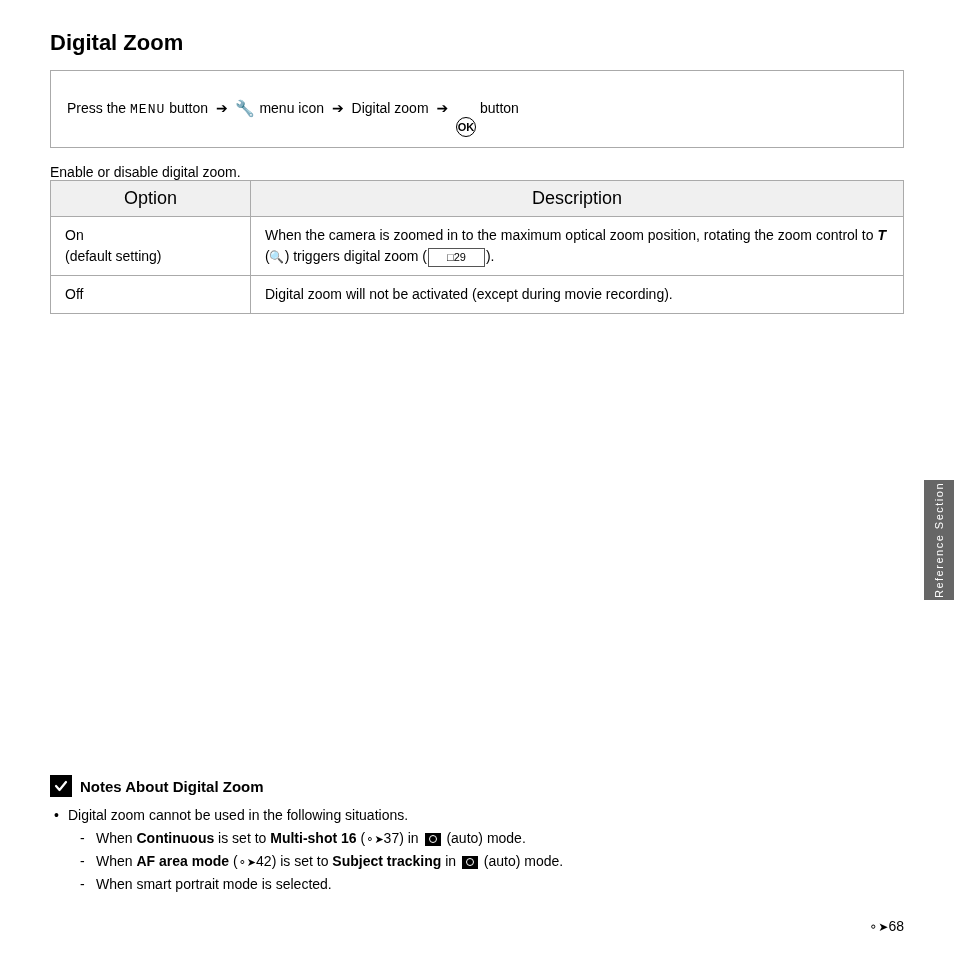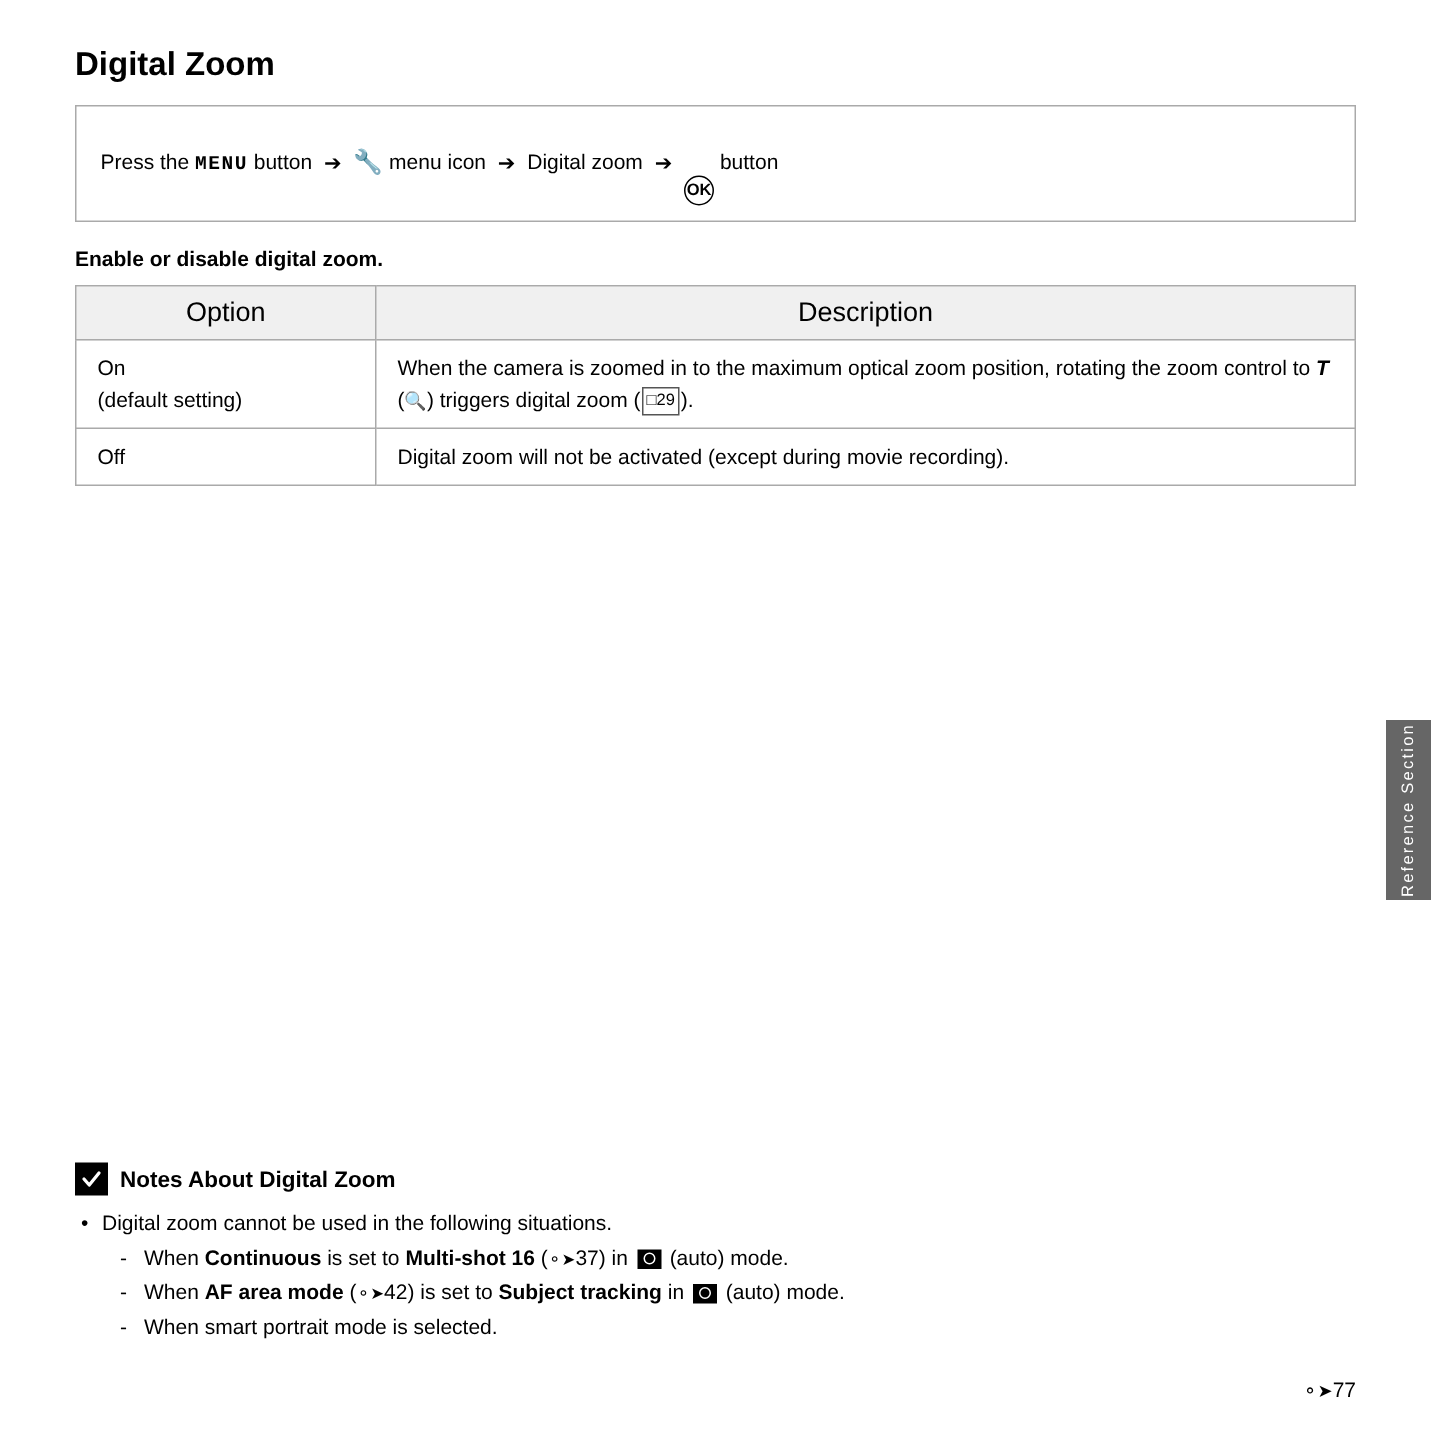--- a/index.html
+++ b/index.html
@@ -23,21 +23,21 @@
     .nav-box {
       border: 1px solid #aaa;
       padding: 10px 16px;
       margin-bottom: 16px;
       font-size: 14px;
       line-height: 1.5;
     }
 
     .nav-box .menu-word {
       font-family: 'Courier New', monospace;
-      font-weight: bold;
+      font-weight: normal;
       font-size: 13px;
       letter-spacing: 1px;
     }
 
     .nav-box .arrow {
       margin: 0 4px;
     }
 
     .nav-box .ok-btn {
       display: inline-block;
@@ -53,22 +53,20 @@
       margin-top: 36px;
     }
 
     .nav-box .menu-icon {
       font-size: 16px;
       vertical-align: middle;
     }
 
     .subtitle {
       font-size: 14px;
-      margin-bottom: 10px;
-      font-weight: bold;
     }
 
     table.options-table {
       width: 100%;
       border-collapse: collapse;
       margin-bottom: 20px;
     }
 
     table.options-table th {
       border: 1px solid #aaa;
@@ -198,21 +196,21 @@
       letter-spacing: 1.5px;
       white-space: nowrap;
     }
 
     .bold { font-weight: bold; }
 
     .book-ref {
       display: inline-block;
       border: 1px solid #555;
       font-size: 11px;
-      padding: 0 2px;
+      padding: 0 18px;
       vertical-align: middle;
       margin: 0 1px;
     }
 
     .t-letter {
       font-weight: bold;
       font-style: italic;
       font-size: 14px;
     }
   </style>
@@ -278,18 +276,18 @@
         </li>
         <li>
           When smart portrait mode is selected.
         </li>
       </ul>
     </li>
   </ul>
 </div>
 
 <div class="page-num">
-  <span class="sym">⚬➤</span><span>77</span>
+  <span class="sym">⚬➤</span><span>68</span>
 </div>
 
 <div class="side-tab-wrapper">
   <span class="side-tab-text">Reference Section</span>
 </div>
 
 </body></html>

